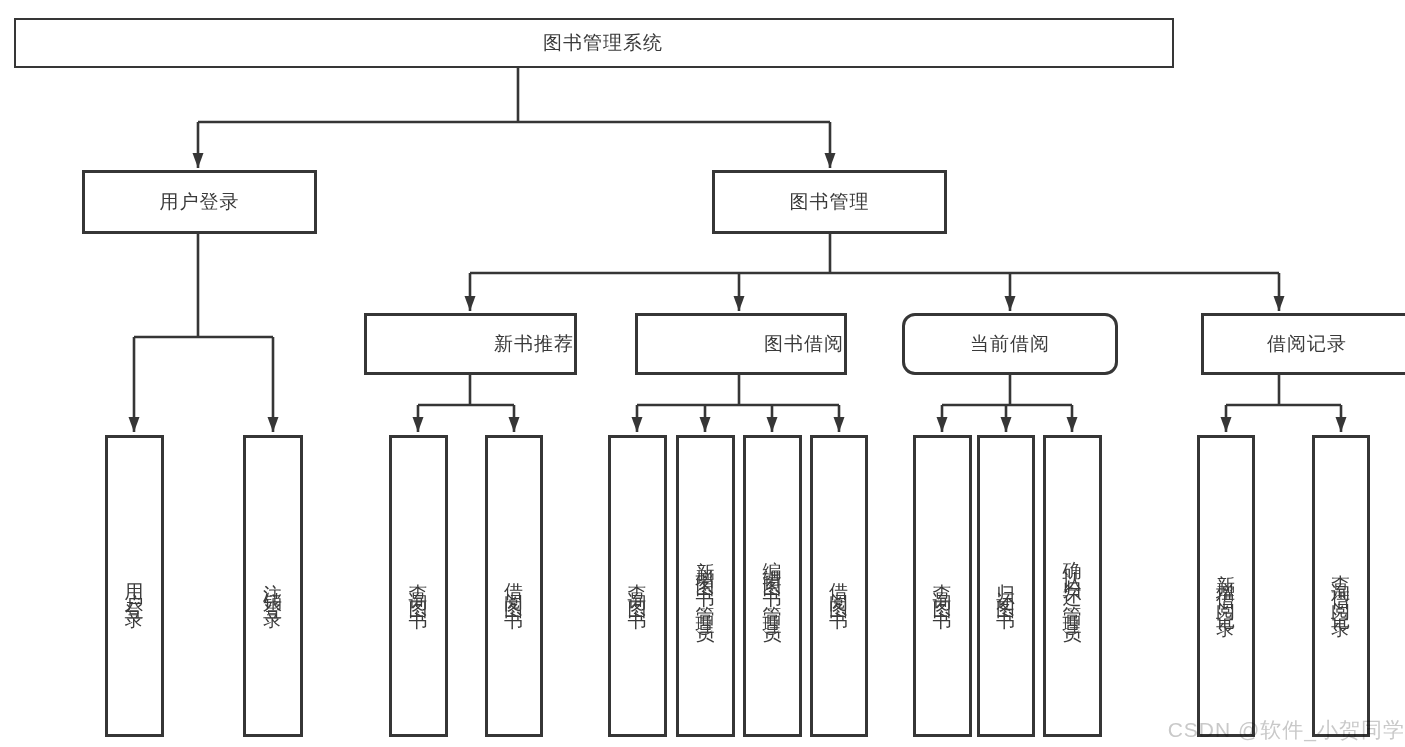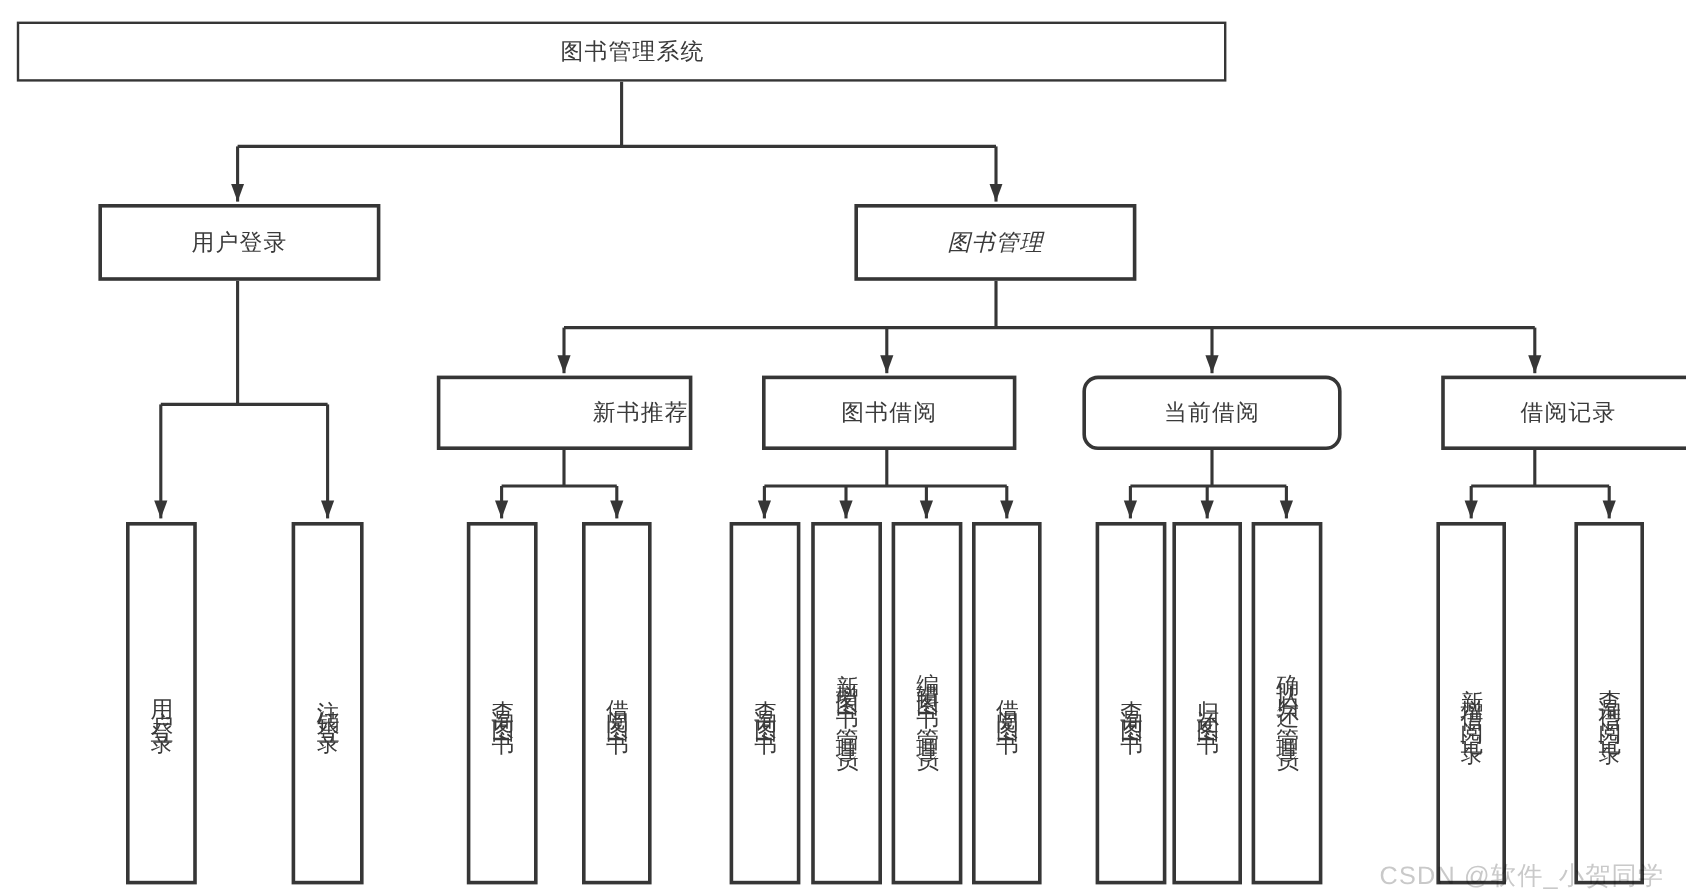--- a/index.html
+++ b/index.html
@@ -32,21 +32,21 @@
   }
   .node.root { border-width: 2.5px; }
   .node-v span {
     writing-mode: vertical-rl;
     letter-spacing: 9px;
     line-height: 1;
   }
   .watermark {
     position: absolute;
     top: 716px;
-    right: 18px;
+    right: 0;
     z-index: 5;
     font-size: 21px;
     color: #c9c9c9;
     letter-spacing: 1px;
     mix-blend-mode: multiply;
     white-space: nowrap;
   }
 </style>
 </head>
 <body>
@@ -82,35 +82,35 @@
     <line x1="705" y1="405" x2="705" y2="432" stroke="#363636" stroke-width="2.6" marker-end="url(#arrow)"></line>
     <line x1="772" y1="405" x2="772" y2="432" stroke="#363636" stroke-width="2.6" marker-end="url(#arrow)"></line>
     <line x1="839" y1="405" x2="839" y2="432" stroke="#363636" stroke-width="2.6" marker-end="url(#arrow)"></line>
     <line x1="942" y1="405" x2="942" y2="432" stroke="#363636" stroke-width="2.6" marker-end="url(#arrow)"></line>
     <line x1="1006" y1="405" x2="1006" y2="432" stroke="#363636" stroke-width="2.6" marker-end="url(#arrow)"></line>
     <line x1="1072" y1="405" x2="1072" y2="432" stroke="#363636" stroke-width="2.6" marker-end="url(#arrow)"></line>
     <line x1="1226" y1="405" x2="1226" y2="432" stroke="#363636" stroke-width="2.6" marker-end="url(#arrow)"></line>
     <line x1="1341" y1="405" x2="1341" y2="432" stroke="#363636" stroke-width="2.6" marker-end="url(#arrow)"></line>
   </svg>
 
-  <div class="node root" style="left:14px; top:18px; width:1008px; height:50px;padding-left:18px;">
+  <div class="node root" style="left:14px; top:18px; width:1160px; height:50px;padding-left:18px;">
     <span>图书管理系统</span>
   </div>
 
   <div class="node" style="left:82px; top:170px; width:235px; height:64px;">
     <span>用户登录</span>
   </div>
-  <div class="node" style="left:712px; top:170px; width:235px; height:64px;font-style:italic;">
+  <div class="node" style="left:712px; top:170px; width:235px; height:64px;">
     <span>图书管理</span>
   </div>
 
   <div class="node" style="left:364px; top:313px; width:213px; height:62px;justify-content:flex-end;">
     <span>新书推荐</span>
   </div>
-  <div class="node" style="left:635px; top:313px; width:212px; height:62px;">
+  <div class="node" style="left:635px; top:313px; width:212px; height:62px;justify-content:flex-end;">
     <span>图书借阅</span>
   </div>
   <div class="node" style="left:902px; top:313px; width:216px; height:62px;border-radius:13px;">
     <span>当前借阅</span>
   </div>
   <div class="node" style="left:1173px; top:313px; width:212px; height:62px;margin-left:28px;">
     <span>借阅记录</span>
   </div>
 
   <div class="node node-v" style="left:105px; top:435px; width:59px; height:302px;">

